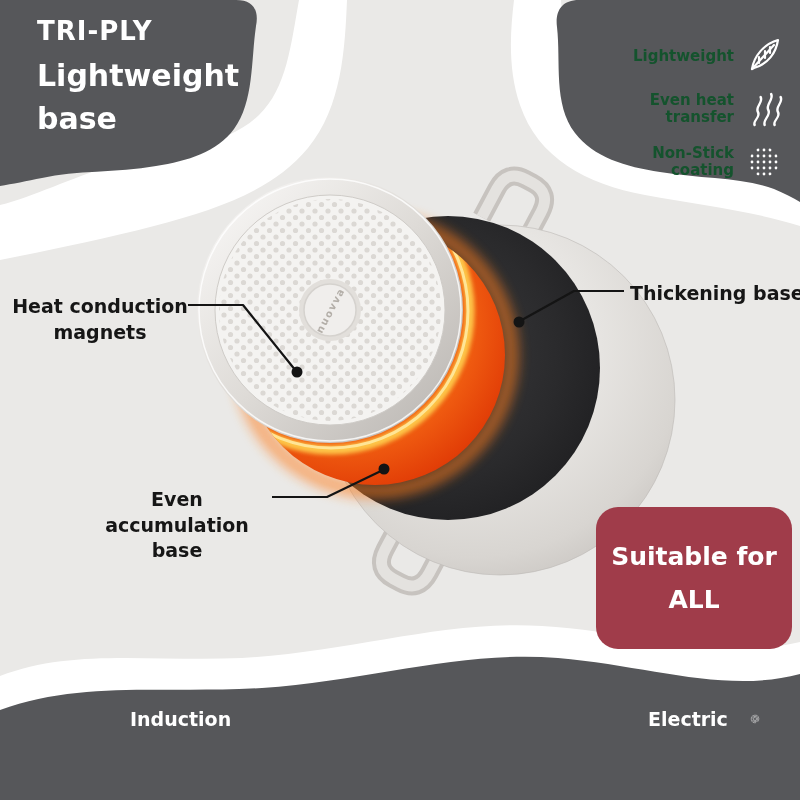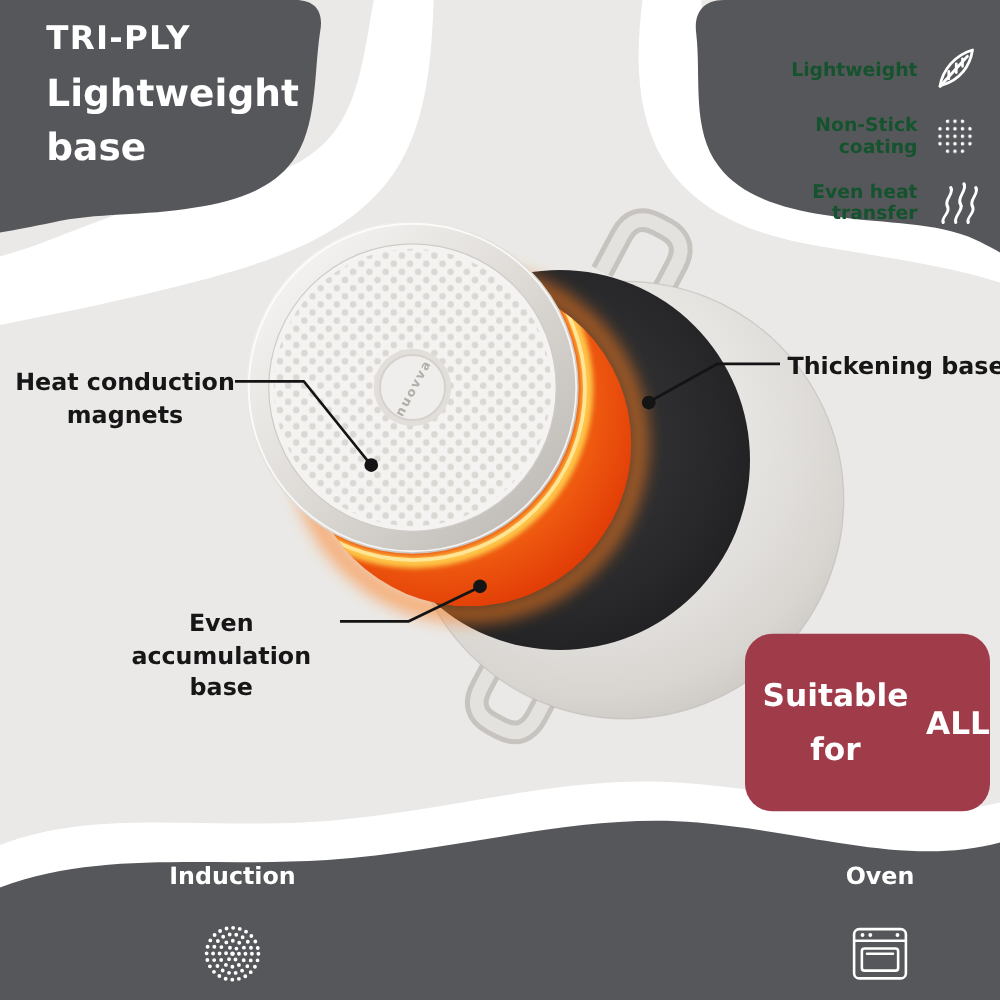--- a/index.html
+++ b/index.html
@@ -28,27 +28,27 @@
   .callout{position:absolute;color:#161616;font-size:19px;font-weight:700;line-height:1.35;text-align:center;}
   .callout span{display:block;}
   #callout-conduction{left:10px;top:294px;width:180px;}
   #callout-thickening{left:630px;top:281px;width:170px;white-space:nowrap;text-align:left;}
   #callout-accumulation{left:78px;top:487px;width:198px;}
 
   
   .badge{
     position:absolute;left:596px;top:507px;width:196px;height:142px;
     background:#a03c4a;border-radius:22px;color:#fff;
-    display:flex;flex-direction:row;align-items:center;justify-content:center;
+    display:flex;flex-direction:column;align-items:center;justify-content:center;
     font-size:25px;font-weight:700;line-height:1.72;text-align:center;
   }
 
   
   .worktops{position:absolute;left:130px;width:630px;top:690px;display:flex;justify-content:space-between;}
-  .worktop{width:112px;display:flex;flex-direction:column;align-items:center;gap:22px;}
+  .worktop{width:112px;display:flex;flex-direction:row;align-items:center;gap:22px;}
   .worktop .wlbl{color:#fff;font-size:19px;font-weight:700;}
   .worktop svg{width:58px;height:58px;}
 </style>
 </head>
 <body>
 
 <svg class="layer art" width="800" height="800" viewBox="0 0 800 800">
   <rect width="800" height="800" fill="#eae9e7"></rect>
 
   <path fill="#ffffff" d="M299,0 C291,44 287,88 259,115 C227,147 168,150 114,165 C70,178 33,197 0,205 L0,260 C50,250 100,240 154,226 C218,209 272,191 308,148 C342,107 345,48 347,0 Z"></path>
@@ -155,45 +155,45 @@
   <div class="feature">
     <div class="flbl">Lightweight</div>
     <svg viewBox="0 0 40 40" fill="none" stroke="#ffffff" stroke-width="2.2" stroke-linejoin="round" stroke-linecap="round">
       <path d="M8,33 C10,20 20,8 34,4 C32,17 24,28 10,32 Z"></path>
       <path d="M8,33 L30,9"></path>
       <path d="M15,27 L15,21 M21,22 L21,15 M26,17 L26,11"></path>
     </svg>
   </div>
   <div class="feature">
     <div class="flbl">
+      <span>Even heat</span>
+      <span>transfer</span>
+    </div>
+    <svg viewBox="0 0 40 40" fill="none" stroke="#ffffff" stroke-width="2.4" stroke-linecap="round">
+      <g transform="translate(4,0) skewX(-10)">
+        <path d="M14,8 C18,13 10,18 14,23 C18,28 10,32 13,36"></path>
+        <path d="M24,5 C28,10 20,16 24,21 C28,26 20,31 23,36"></path>
+        <path d="M34,8 C38,13 30,18 34,23 C38,28 30,32 33,36"></path>
+      </g>
+    </svg>
+  </div>
+  <div class="feature">
+    <div class="flbl">
       <span>Non-Stick</span>
       <span>coating</span>
     </div>
     <svg viewBox="0 0 40 40">
       <defs>
         <pattern id="np1" width="6" height="6" patternUnits="userSpaceOnUse">
           <circle cx="2" cy="2" r="1.4" fill="#ffffff"></circle>
         </pattern>
       </defs>
       <circle cx="20" cy="20" r="15" fill="url(#np1)"></circle>
     </svg>
   </div>
-  <div class="feature">
-    <div class="flbl">
-      <span>Even heat</span>
-      <span>transfer</span>
-    </div>
-    <svg viewBox="0 0 40 40" fill="none" stroke="#ffffff" stroke-width="2.4" stroke-linecap="round">
-      <g transform="translate(4,0) skewX(-10)">
-        <path d="M14,8 C18,13 10,18 14,23 C18,28 10,32 13,36"></path>
-        <path d="M24,5 C28,10 20,16 24,21 C28,26 20,31 23,36"></path>
-        <path d="M34,8 C38,13 30,18 34,23 C38,28 30,32 33,36"></path>
-      </g>
-    </svg>
-  </div>
 </div>
 
 <div class="callout" id="callout-conduction">
   <span>Heat conduction</span>
   <span>magnets</span>
 </div>
 <div class="callout" id="callout-thickening">
   <span>Thickening base</span>
 </div>
 <div class="callout" id="callout-accumulation">
@@ -214,27 +214,24 @@
       <circle cx="28" cy="28" r="5" stroke-width="3" stroke-dasharray="0 5.23"></circle>
       <circle cx="28" cy="28" r="10" stroke-width="3" stroke-dasharray="0 5.23"></circle>
       <circle cx="28" cy="28" r="15" stroke-width="3" stroke-dasharray="0 5.23"></circle>
       <circle cx="28" cy="28" r="20" stroke-width="3" stroke-dasharray="0 5.23"></circle>
       <circle cx="28" cy="28" r="1.8" fill="#ffffff" stroke="none"></circle>
     </svg>
   </div>
 
 
 
+
   <div class="worktop">
-    <div class="wlbl">Oven</div>
-    <svg viewBox="0 0 56 56" fill="none" stroke="#ffffff" stroke-width="2" stroke-linecap="round">
-      <rect x="8" y="9" width="40" height="38" rx="4"></rect>
-      <line x1="8" y1="18" x2="48" y2="18"></line>
-      <circle cx="14.5" cy="13.5" r="1.5" fill="#ffffff" stroke="none"></circle>
-      <circle cx="20.5" cy="13.5" r="1.5" fill="#ffffff" stroke="none"></circle>
-      <circle cx="41.5" cy="13.5" r="1.5" fill="#ffffff" stroke="none"></circle>
-      <rect x="14" y="24" width="28" height="17" rx="2"></rect>
-      <line x1="18" y1="28" x2="38" y2="28"></line>
-    </svg>
-  </div>
-
+    <div class="wlbl">Electric</div>
+    <svg viewBox="0 0 56 56" fill="none" stroke="#ffffff" stroke-width="2.2" stroke-linecap="round">
+      <circle cx="28" cy="28" r="21" stroke-dasharray="115 17" transform="rotate(80 28 28)"></circle>
+      <circle cx="28" cy="28" r="15" stroke-dasharray="80 14" transform="rotate(200 28 28)"></circle>
+      <circle cx="28" cy="28" r="9" stroke-dasharray="44 12" transform="rotate(-40 28 28)"></circle>
+      <circle cx="28" cy="28" r="2" fill="#ffffff" stroke="none"></circle>
+    </svg>
+  </div>
 
 </div>
 
 </body></html>

